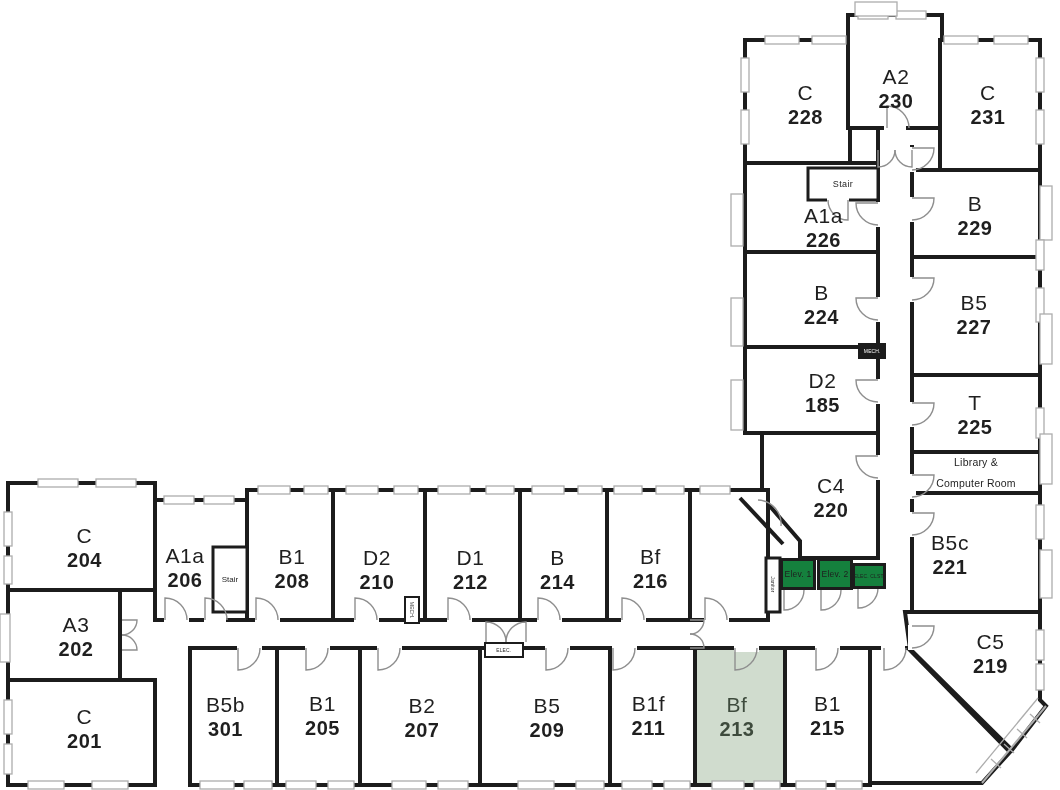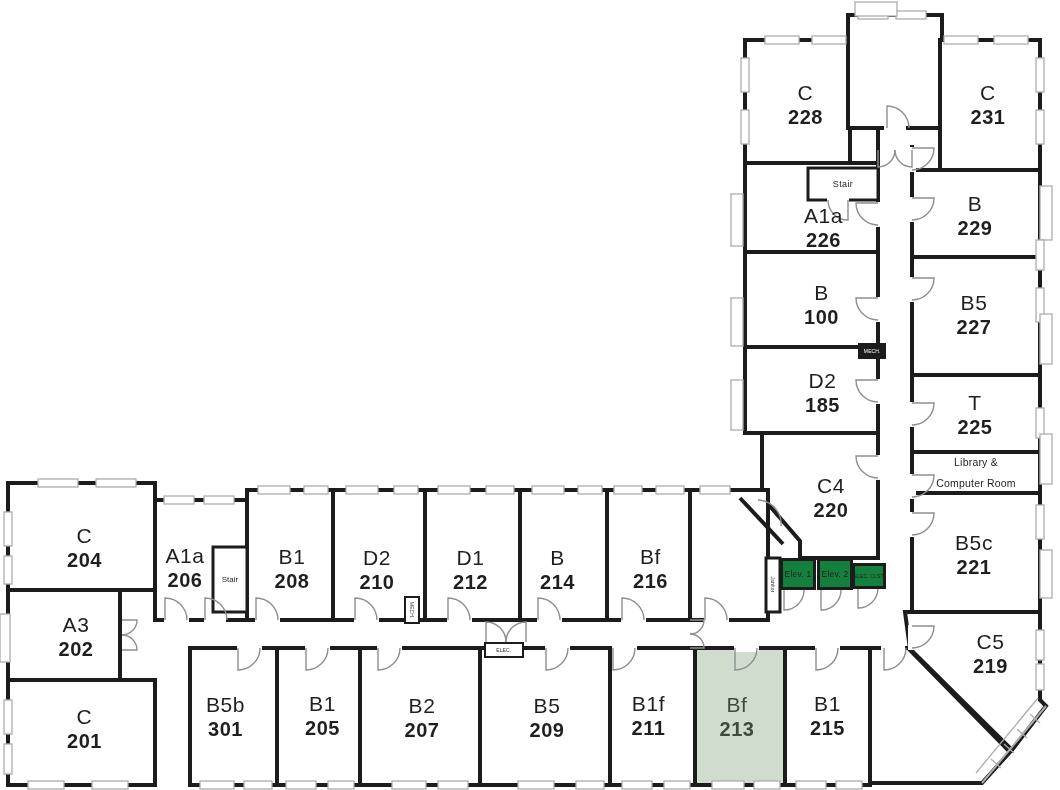--- a/index.html
+++ b/index.html
@@ -263,20 +263,26 @@
   <span>Library &amp;</span>
   <span>Computer Room</span>
 </div>
 
 <div class="unit" style="left:745px;top:40px;width:105px;height:123px">
       <div class="ulabel" style="transform:translate(8px,4px)">
         <span class="utype">C</span>
         <span class="unum">228</span>
       </div>
     </div>
+<div class="unit" style="left:848px;top:15px;width:94px;height:113px">
+      <div class="ulabel" style="transform:translate(1px,18px)">
+        <span class="utype">A2</span>
+        <span class="unum">230</span>
+      </div>
+    </div>
 <div class="unit" style="left:940px;top:40px;width:100px;height:130px">
       <div class="ulabel" style="transform:translate(-2px,0px)">
         <span class="utype">C</span>
         <span class="unum">231</span>
       </div>
     </div>
 <div class="unit" style="left:745px;top:163px;width:133px;height:89px">
       <div class="ulabel" style="transform:translate(12px,21px)">
         <span class="utype">A1a</span>
         <span class="unum">226</span>
@@ -284,21 +290,21 @@
     </div>
 <div class="unit" style="left:912px;top:170px;width:128px;height:87px">
       <div class="ulabel" style="transform:translate(-1px,3px)">
         <span class="utype">B</span>
         <span class="unum">229</span>
       </div>
     </div>
 <div class="unit" style="left:745px;top:252px;width:133px;height:95px">
       <div class="ulabel" style="transform:translate(10px,6px)">
         <span class="utype">B</span>
-        <span class="unum">100</span>
+        <span class="unum">224</span>
       </div>
     </div>
 <div class="unit" style="left:912px;top:257px;width:128px;height:118px">
       <div class="ulabel" style="transform:translate(-2px,-1px)">
         <span class="utype">B5</span>
         <span class="unum">227</span>
       </div>
     </div>
 <div class="unit" style="left:745px;top:347px;width:133px;height:86px">
       <div class="ulabel" style="transform:translate(11px,3px)">
@@ -311,21 +317,21 @@
         <span class="utype">T</span>
         <span class="unum">225</span>
       </div>
     </div>
 <div class="unit" style="left:762px;top:433px;width:116px;height:125px">
       <div class="ulabel" style="transform:translate(11px,3px)">
         <span class="utype">C4</span>
         <span class="unum">220</span>
       </div>
     </div>
-<div class="unit" style="left:912px;top:493px;width:128px;height:119px">
+<div class="unit" style="left:888px;top:493px;width:128px;height:119px">
       <div class="ulabel" style="transform:translate(-2px,3px)">
         <span class="utype">B5c</span>
         <span class="unum">221</span>
       </div>
     </div>
 <div class="unit" style="left:905px;top:604px;width:135px;height:95px">
       <div class="ulabel" style="transform:translate(18px,3px)">
         <span class="utype">C5</span>
         <span class="unum">219</span>
       </div>

